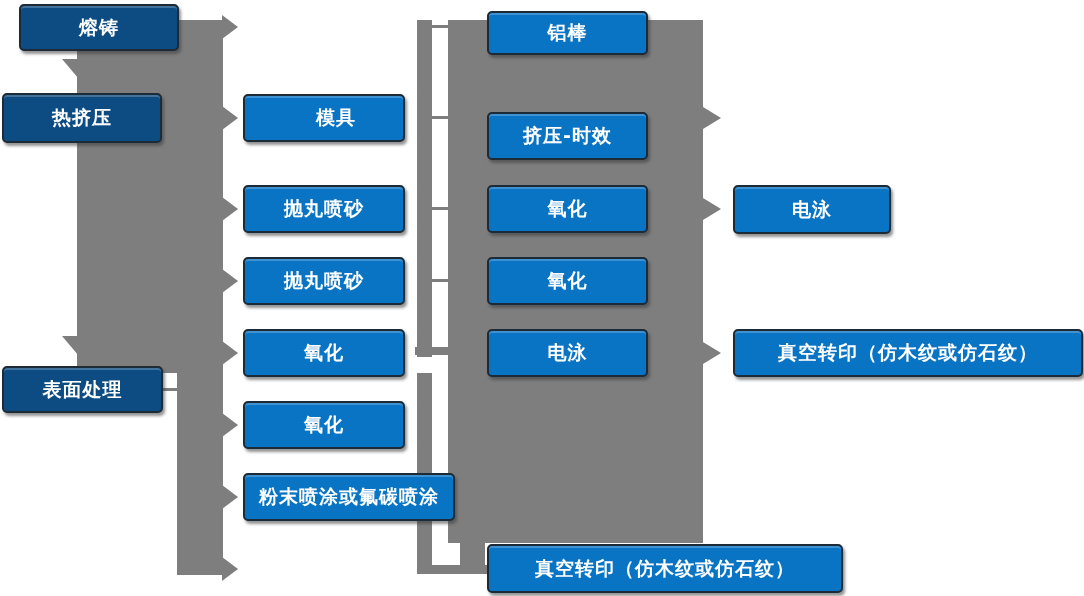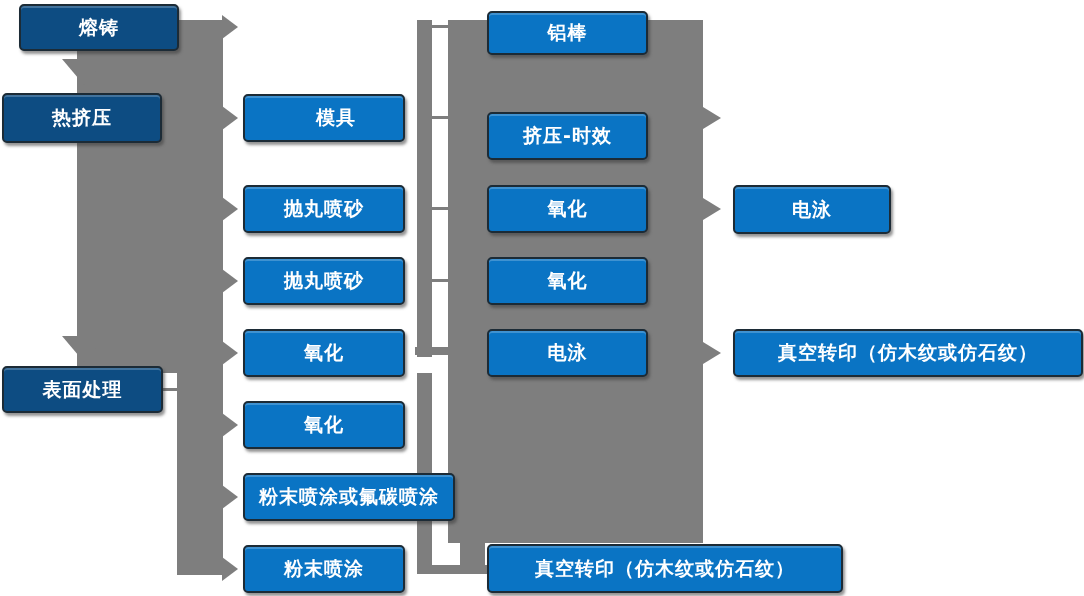--- a/index.html
+++ b/index.html
@@ -79,21 +79,20 @@
   <div class="box dark" style="left:19px;top:4px;width:160px;height:47px;">熔铸</div>
   <div class="box dark" style="left:2px;top:93px;width:160px;height:50px;">热挤压</div>
   <div class="box dark" style="left:2px;top:366px;width:161px;height:47px;">表面处理</div>
 
   <div class="box bright" style="left:243px;top:94px;width:162px;height:48px;padding-left:24px;">模具</div>
   <div class="box bright" style="left:243px;top:185px;width:162px;height:48px;">抛丸喷砂</div>
   <div class="box bright" style="left:243px;top:257px;width:162px;height:48px;">抛丸喷砂</div>
   <div class="box bright" style="left:243px;top:329px;width:162px;height:48px;">氧化</div>
   <div class="box bright" style="left:243px;top:401px;width:162px;height:48px;">氧化</div>
   <div class="box bright" style="left:243px;top:473px;width:212px;height:48px;">粉末喷涂或氟碳喷涂</div>
-  <div class="box bright" style="left:243px;top:545px;width:162px;height:48px;">粉末喷涂</div>
 
   <div class="box bright" style="left:487px;top:3px;width:161px;height:44px;margin-top:8px;">铝棒</div>
   <div class="box bright" style="left:487px;top:94px;width:161px;height:48px;margin-top:18px;">挤压-时效</div>
   <div class="box bright" style="left:487px;top:185px;width:161px;height:48px;">氧化</div>
   <div class="box bright" style="left:487px;top:257px;width:161px;height:48px;">氧化</div>
   <div class="box bright" style="left:487px;top:329px;width:161px;height:48px;">电泳</div>
   <div class="box bright" style="left:487px;top:544px;width:356px;height:49px;">真空转印（仿木纹或仿石纹）</div>
 
   <div class="box bright" style="left:733px;top:185px;width:158px;height:49px;">电泳</div>
   <div class="box bright" style="left:733px;top:329px;width:350px;height:48px;">真空转印（仿木纹或仿石纹）</div>

